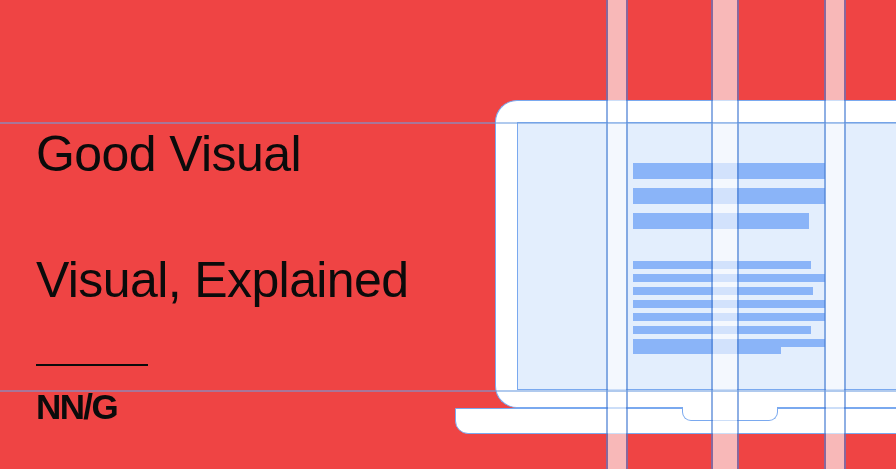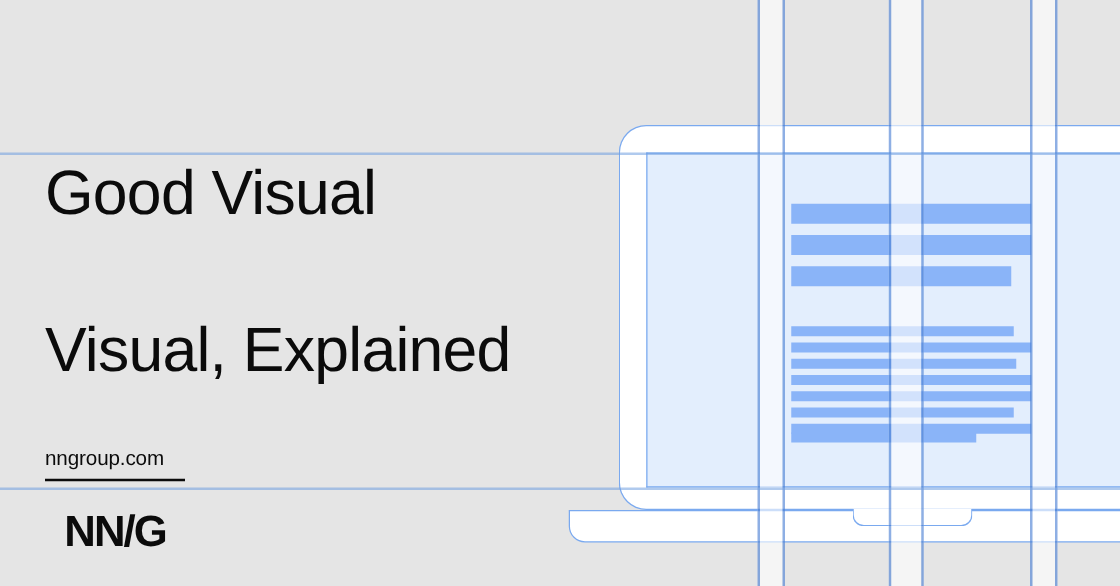--- a/index.html
+++ b/index.html
@@ -6,21 +6,21 @@
   html, body {
     margin: 0;
     padding: 0;
     background: #ffffff;
   }
   #stage {
     position: relative;
     width: 896px;
     height: 469px;
     overflow: hidden;
-    background: #e5e5e5;
+    background: #ef4444;
     font-family: "Liberation Sans", sans-serif;
     -webkit-font-smoothing: antialiased;
   }
 
   
   #headline {
     position: absolute;
     left: 36px;
     top: 26px;
     width: 430px;
@@ -54,21 +54,20 @@
     background: #0b0b0b;
   }
   #brand-logo {
     margin-top: 22px;
     color: #0b0b0b;
     font-size: 35px;
     line-height: 38px;
     font-weight: 700;
     letter-spacing: -1.6px;
     white-space: nowrap;
-    text-align: center;
   }
 
   
   #laptop { position: absolute; left: 0; top: 0; width: 896px; height: 469px; z-index: 10; }
 
   
   #lid {
     position: absolute;
     left: 495px;
     top: 100px;
@@ -187,18 +186,17 @@
       <div class="hguide" style="top: 122px;"></div>
       <div class="hguide" style="top: 390px;"></div>
     </div>
 
   <h1 id="headline">
     <span class="ln">Good Visual</span>
     <span class="ln">Visual, Explained</span>
   </h1>
 
   <div id="footer">
-    <div id="site-url">nngroup.com</div>
     <div id="footer-rule"></div>
     <div id="brand-logo">NN/G</div>
   </div>
 
 </div>
 
 </body></html>

